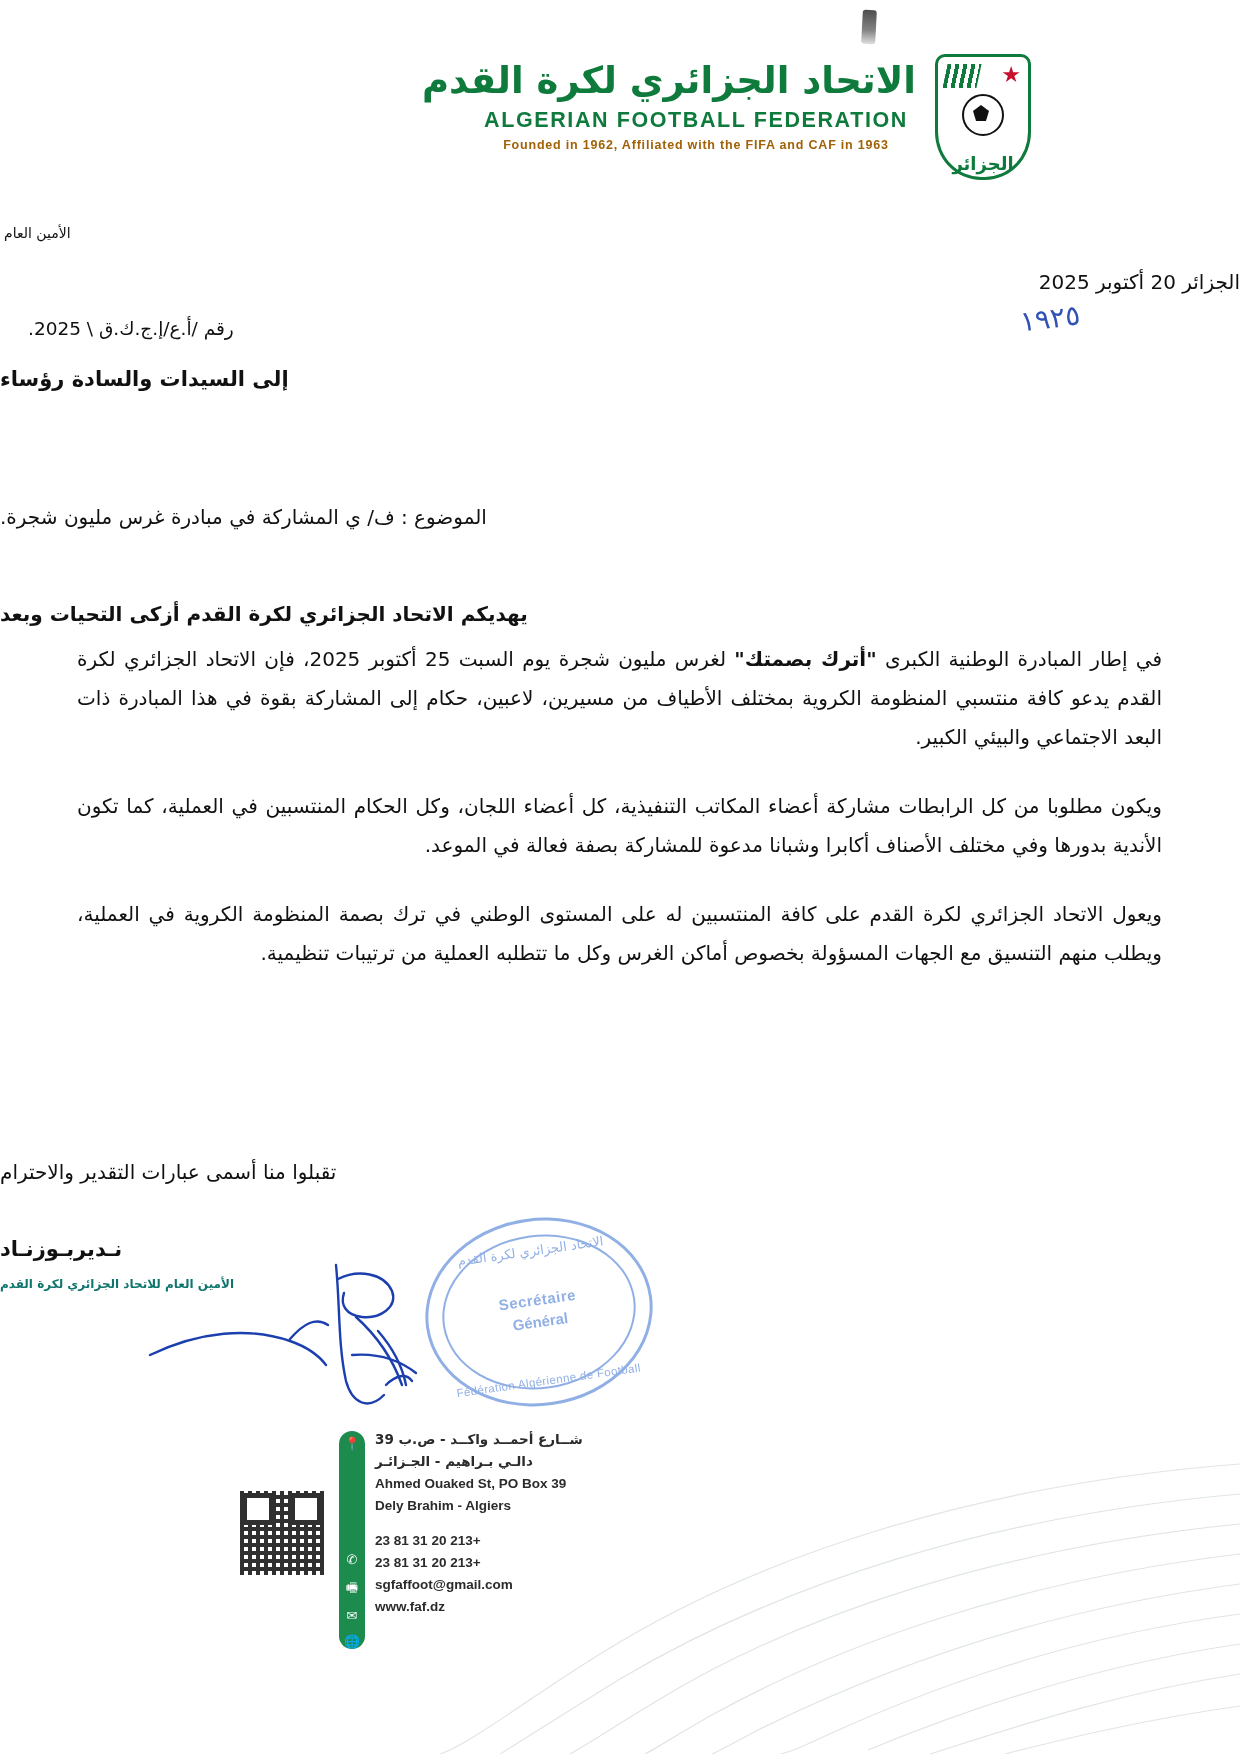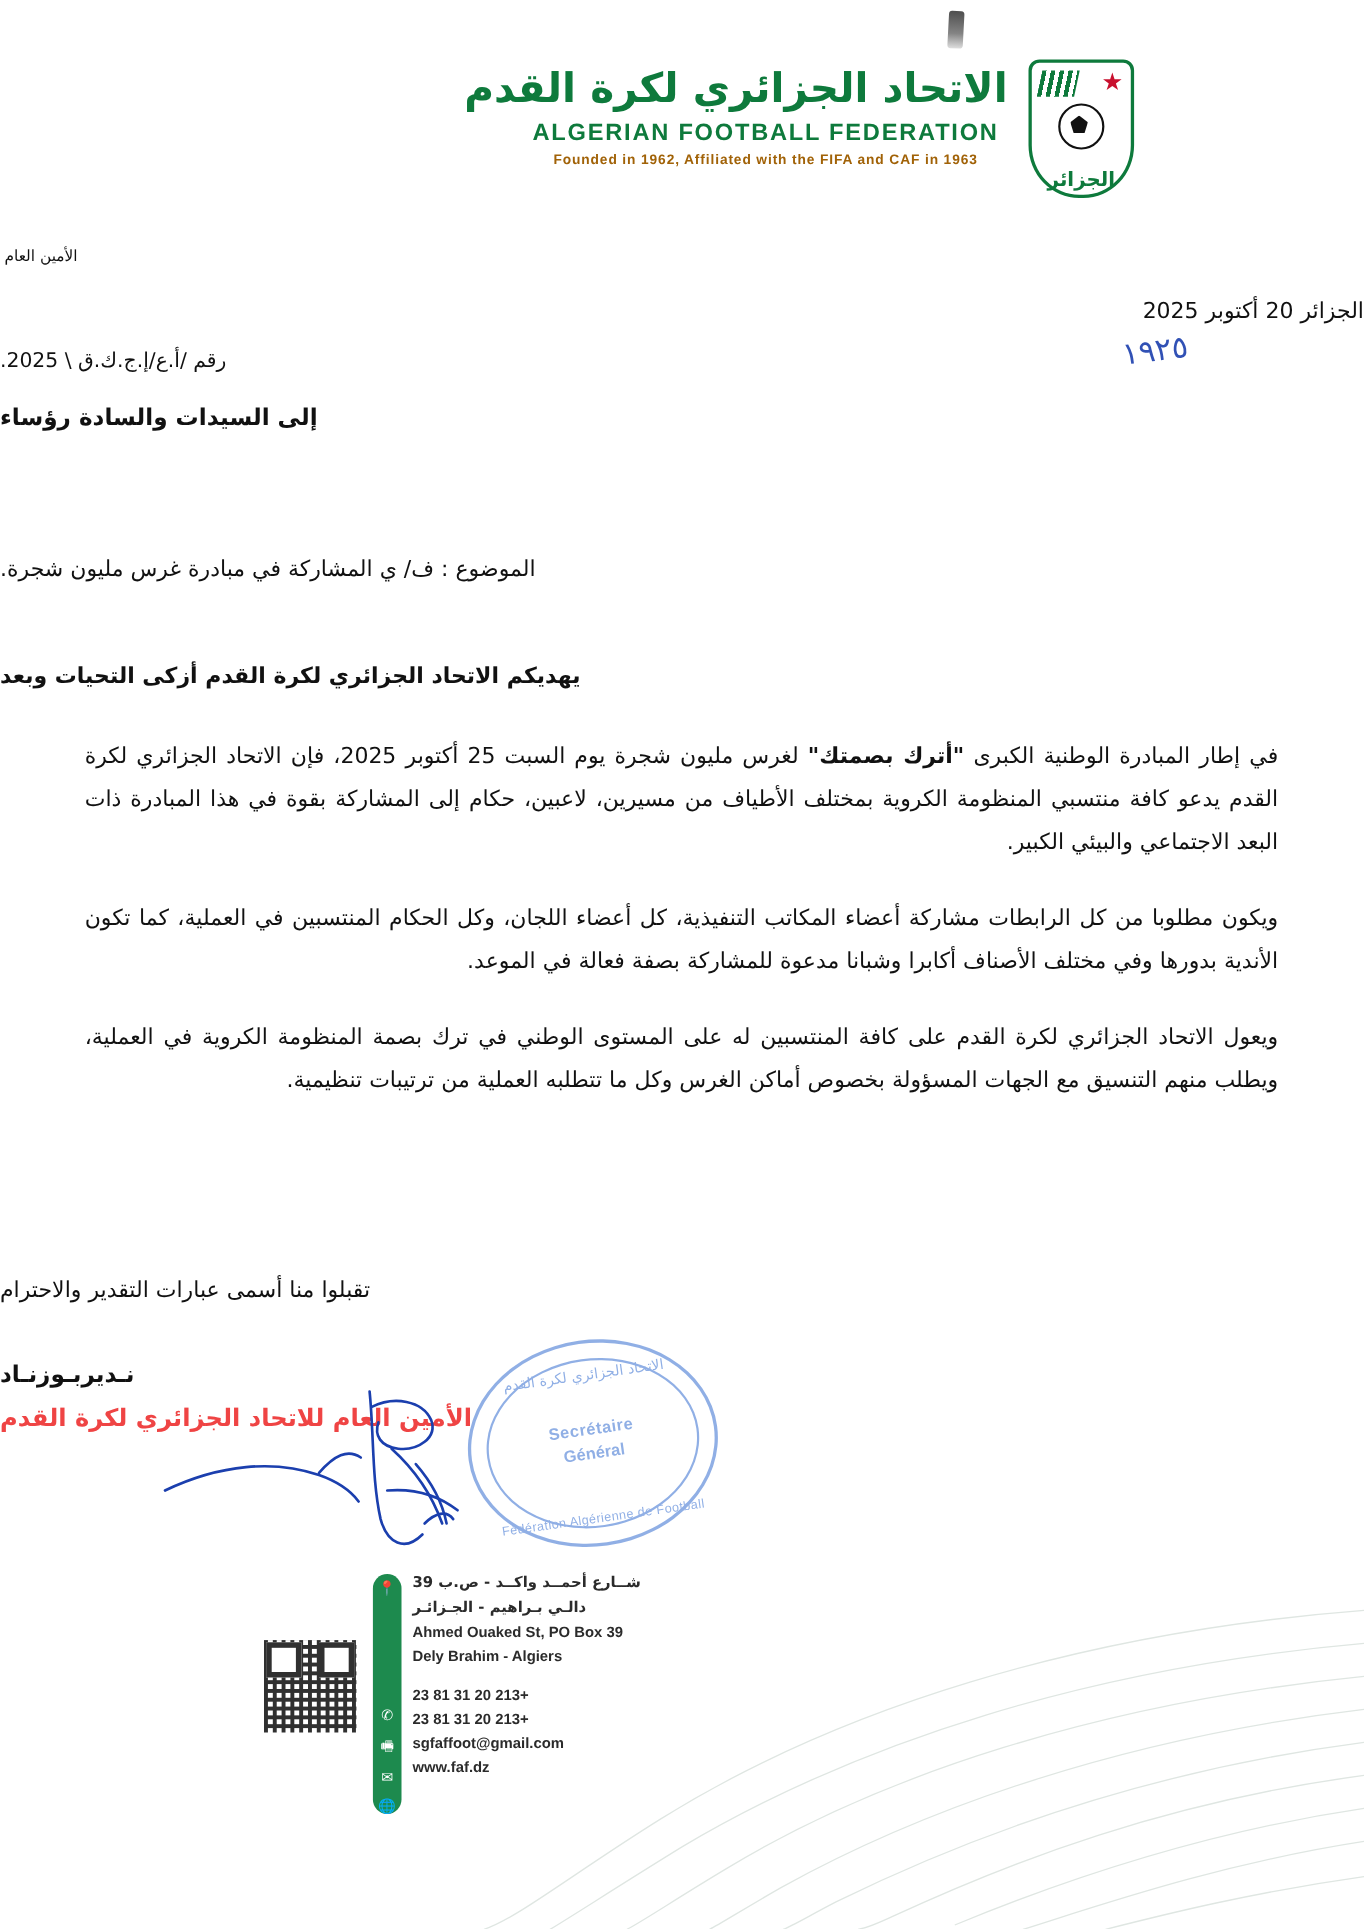--- a/index.html
+++ b/index.html
@@ -163,20 +163,21 @@
   .ref-line {
     position: absolute;
     top: 318px;
     left: 0;
     width: 1155px;
     text-align: left;
     direction: rtl;
     font-family: "DejaVu Sans", sans-serif;
     font-size: 18.5px;
     color: #111;
+    padding-left: 28px;
   }
   .ref-scribble {
     position: absolute;
     top: 302px;
     left: 1020px;
     font-family: "DejaVu Sans", sans-serif;
     font-size: 28px;
     color: #1b3fae;
     transform: rotate(-7deg);
     opacity: .9;
@@ -219,21 +220,21 @@
     direction: rtl;
     font-family: "DejaVu Sans", sans-serif;
     font-size: 20px;
     font-weight: bold;
     color: #111;
   }
 
   
   .body-wrap {
     position: absolute;
-    top: 668px;
+    top: 640px;
     right: 78px;
     width: 1085px;
     direction: rtl;
     text-align: justify;
     font-family: "DejaVu Sans", sans-serif;
     font-size: 20px;
     line-height: 1.95;
     color: #111;
   }
   .body-wrap p { margin: 0 0 30px 0; }
@@ -265,23 +266,23 @@
     color: #111;
   }
   .sig-role {
     position: absolute;
     top: 1277px;
     left: 0;
     width: 510px;
     text-align: left;
     direction: rtl;
     font-family: "DejaVu Sans", sans-serif;
-    font-size: 22px;
-    font-weight: bold;
-    color: #ef4444;
+    font-size: 12px;
+    font-weight: bold;
+    color: #0f766e;
   }
   .stamp {
     position: absolute;
     top: 1218px;
     left: 425px;
     width: 222px;
     height: 182px;
     border-radius: 50%;
     border: 3px solid #4d7fd6;
     color: #4d7fd6;

